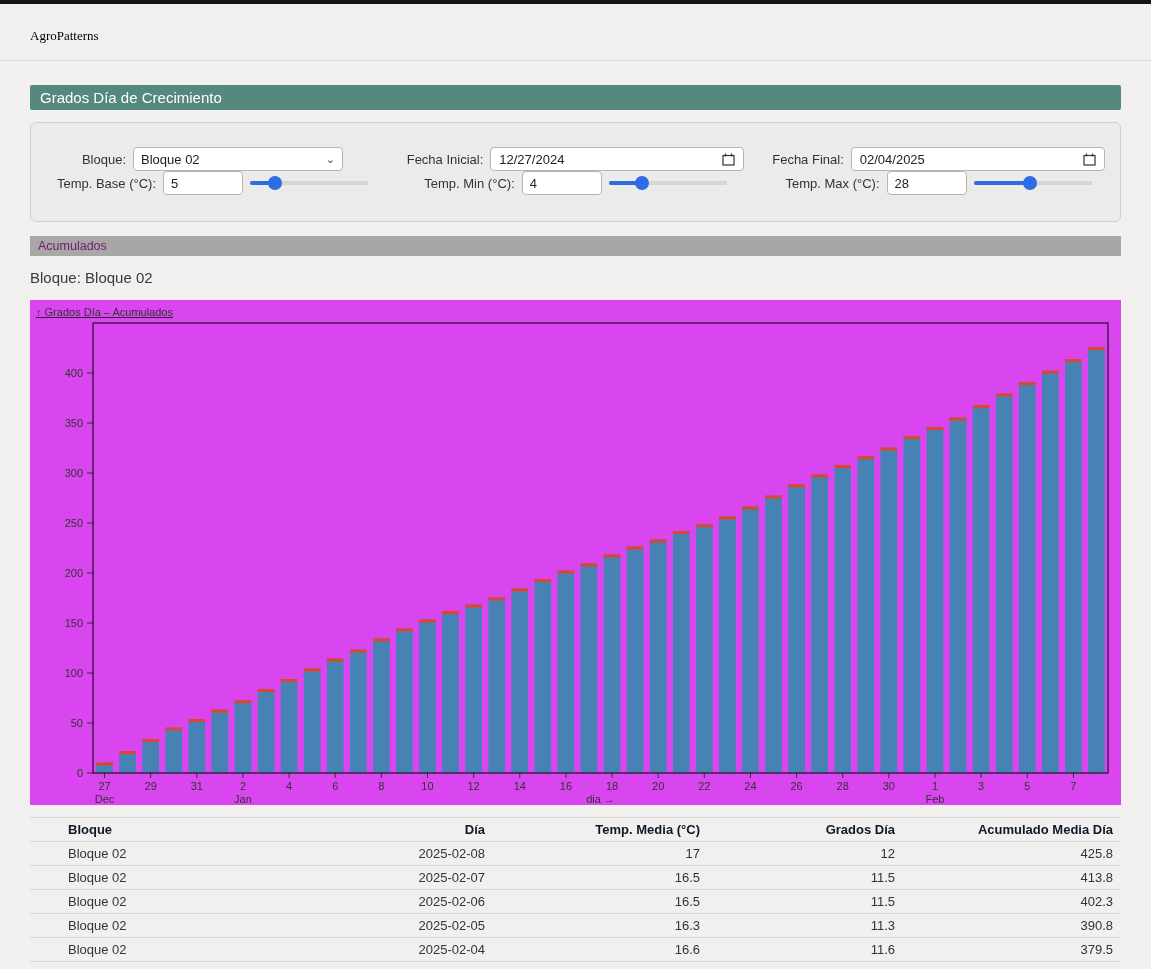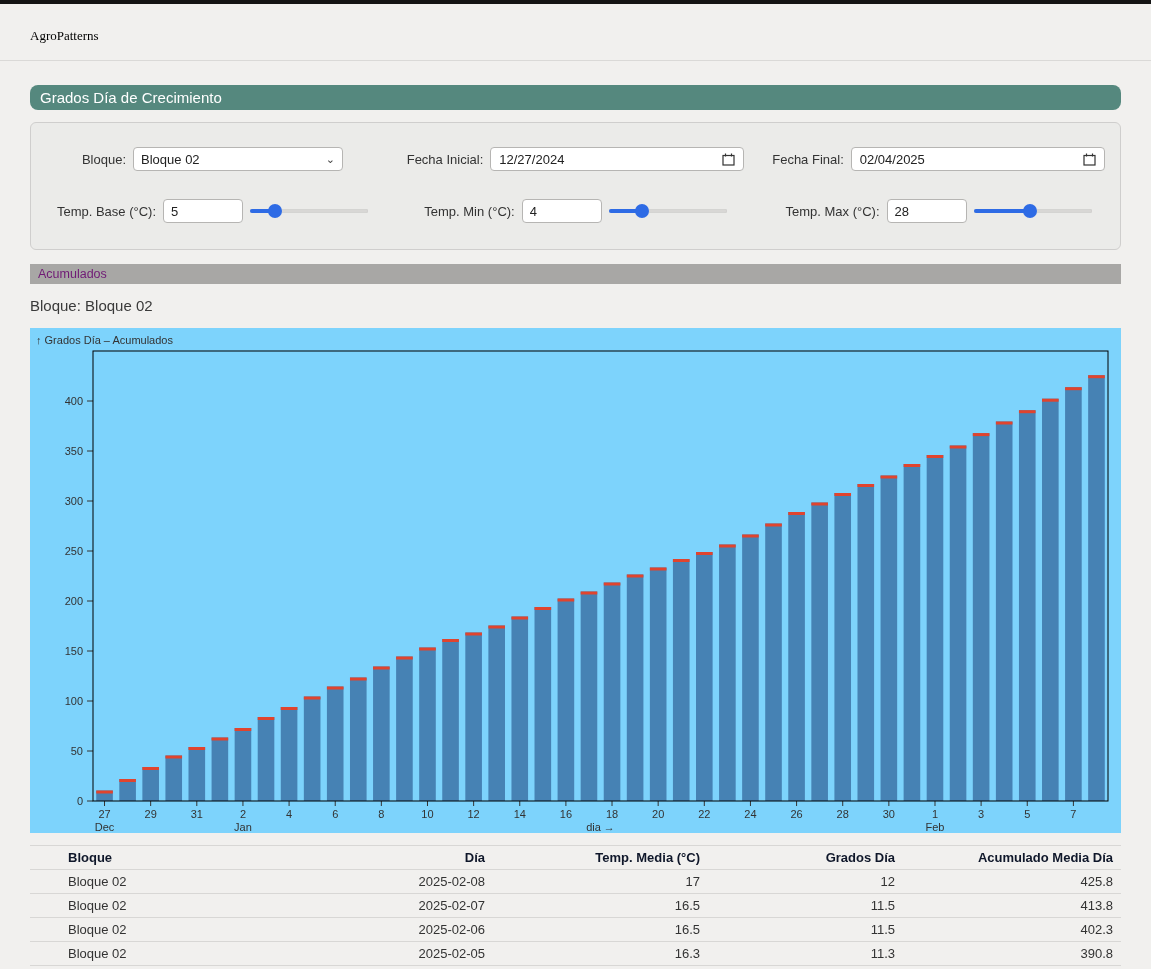--- a/index.html
+++ b/index.html
@@ -8,27 +8,27 @@
     font-family:"Liberation Sans","DejaVu Sans",sans-serif;
     background:#f1f0ee; color:#222; font-size:13px;
     border-top:4px solid #141414;
   }
   .app-header { padding:24px 30px 16px 30px; }
   .app-title { font-size:13px; font-weight:500; color:#000000;font-family:Liberation Serif, serif; }
   .divider { border:none; border-top:1px solid #dad9d7; margin:0; }
 
   .section-bar {
     margin:24px 30px 0 30px; background:#55887e; color:#ffffff;
-    font-size:15px; padding:4px 10px; border-radius:8px;
+    font-size:15px; padding:4px 10px; border-radius:2px;
   }
 
   .form-panel {
     margin:12px 30px 0 30px; background:#ebebe9; border:1px solid #cfcecd;
     border-radius:6px; padding:24px 0 26px 0;
-    display:grid; grid-template-columns:1fr 1fr 1fr; row-gap:28px;
+    display:grid; grid-template-columns:1fr 1fr 1fr; 
   }
   .form-cell { display:flex; align-items:center; justify-content:center; gap:7px; }
   .form-label { color:#333; font-size:13px; white-space:nowrap; }
   .ctl {
     background:#fff; border:1px solid #b6b5b3; border-radius:4px;
     height:24px; font-size:13px; color:#222; display:flex; align-items:center;
   }
   .select { width:210px; padding:0 7px; justify-content:space-between; }
   .date-input { width:254px; padding:0 8px; justify-content:space-between; }
   .num-input { width:80px; padding:0 7px; }
@@ -39,21 +39,21 @@
   .slider .track { position:absolute; left:0; right:0; top:5px; height:4px; background:#d8d7d5; border-radius:2px; box-shadow:inset 0 0 1px #b8b7b5; }
   .slider .fill  { position:absolute; left:0; top:5px; height:4px; background:#2e6be5; border-radius:2px; }
   .slider .thumb { position:absolute; top:0; width:14px; height:14px; border-radius:50%; background:#2e6be5; margin-left:-7px; }
 
   .sub-bar {
     margin:14px 30px 0 30px; background:#a8a7a5; color:#701a75;
     font-size:12.5px; padding:3px 8px;
   }
   .chart-heading { margin:13px 30px 14px 30px; font-size:15px; color:#3a3a3a; }
 
-  .chart-figure { margin:0 30px; background:#7dd3fc; width:1091px; }
+  .chart-figure { margin:0 30px; background:#d946ef; width:1091px;text-decoration:underline; }
   .chart-title { font-size:11px; color:#333; padding:6px 0 1px 6px; }
   .chart-figure svg { display:block; }
 
   .table-wrap { margin:12px 30px 0 30px; }
   table { width:1091px; border-collapse:collapse; table-layout:fixed; font-size:13px; }
   col.c-idx{width:30px;} col.c-bloque{width:218px;} col.c-dia{width:215px;}
   col.c-temp{width:215px;} col.c-gd{width:195px;} col.c-acc{width:218px;}
   th,td { padding:4px 8px; border-bottom:1px solid #d8d7d5; color:#333; white-space:nowrap; overflow:hidden; }
   thead th { font-weight:bold; color:#0f172a; border-top:1px solid #d8d7d5; }
   .al { text-align:left; } .ar { text-align:right; }

